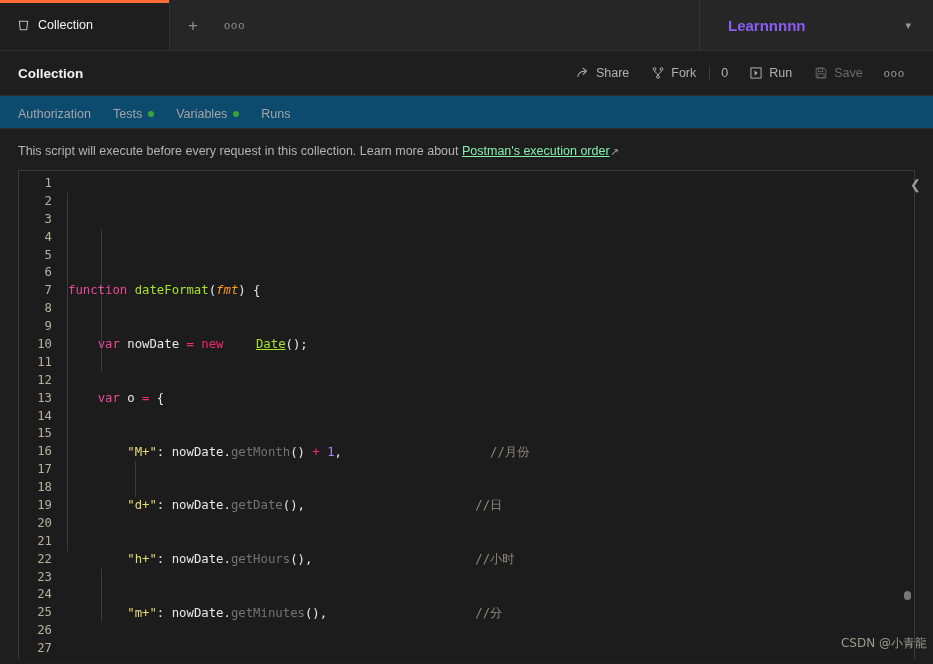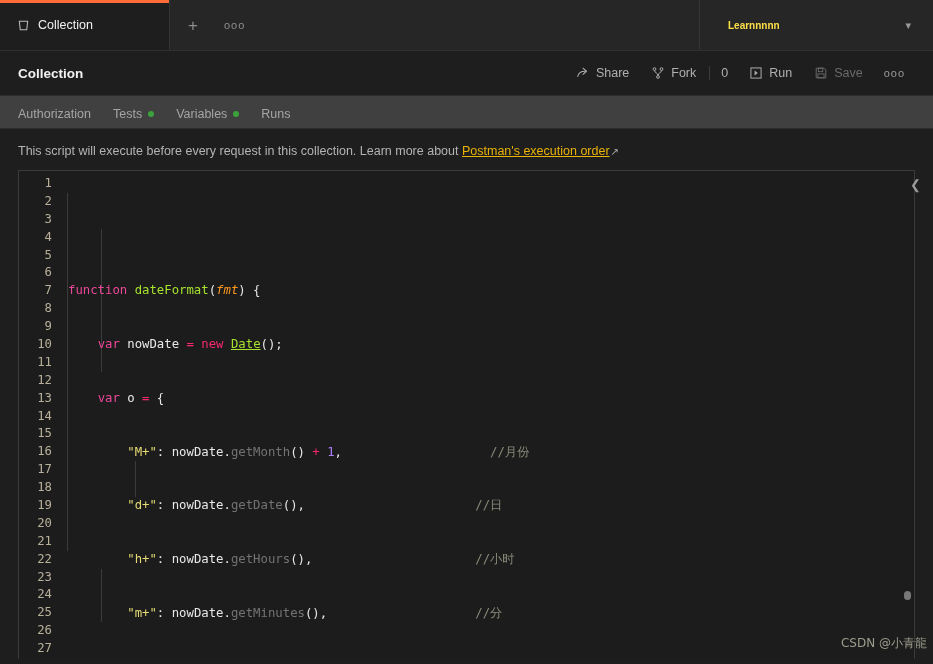--- a/index.html
+++ b/index.html
@@ -66,21 +66,21 @@
   }
   .dots { letter-spacing: 1px; font-size: 11px; color: #8d8d8d; cursor: pointer; }
   .ws {
     display: flex;
     align-items: center;
     justify-content: space-between;
     width: 233px;
     padding: 0 22px 0 28px;
     cursor: pointer;
   }
-  .ws-name { color: #fde047; font-size: 10px; font-weight: bold; }
+  .ws-name { color: #8b5cf6; font-size: 15px; font-weight: bold; }
   .chev { color: #999; font-size: 11px; }
 
   
   .header {
     height: 45px;
     background: #1e1e1e;
     display: flex;
     align-items: center;
     padding: 0 18px;
     border-bottom: 1px solid #2c2c2c;
@@ -103,21 +103,21 @@
   .more { color: #9a9a9a; font-size: 11px; letter-spacing: 1px; padding: 0 10px; cursor: pointer; }
 
   
   .navtabs {
     height: 33px;
     display: flex;
     align-items: flex-end;
     gap: 22px;
     padding: 0 18px;
     border-bottom: 1px solid #2c2c2c;
-    background: #404040;
+    background: #0c4a6e;
   }
   .nt {
     display: flex; align-items: center; gap: 6px;
     font-size: 12.5px; color: #a5a5a5;
     padding-bottom: 7px;
     position: relative;
     cursor: pointer;
   }
   .nt.active { color: #fff; font-weight: bold; }
   .nt.active::after {
@@ -127,21 +127,21 @@
   }
   .gdot { width: 6px; height: 6px; border-radius: 50%; background: #3ca33c; display: inline-block; }
 
   
   .desc {
     padding: 15px 18px 12px 18px;
     font-size: 12.5px;
     color: #b4b4b4;
   }
   .desc a {
-    color: #eab308;
+    color: #86efac;
   }
   .ext { font-size: 10px; margin-left: 1px; }
 
   
   .editor-wrap {
     margin: 0 18px 0 18px;
     height: 489px;
     border: 1px solid #3a3a3a;
     border-bottom: none;
     background: #1c1c1c;
@@ -202,21 +202,21 @@
     left: 74px; top: 286px;
     width: 1px; height: 36px;
     background: #3b3b3b;
   }
 
   
   .kw   { color: #f92672; }
   .kwi  { color: #ec4899; }
   .fn   { color: #a6e22e; }
   .prop { color: #737373; }
-  .typeu{ color: #a6e22e; text-decoration: underline; text-decoration-color:#a6e22e; }
+  .typeu{ color: #a6e22e; text-decoration: underline; text-decoration-color:#a6e22e;margin-left:25px; }
   .param{ color: #fd971f; font-style: italic; }
   .str  { color: #e6db74; }
   .num  { color: #ae81ff; }
   .cmt  { color: #8a8a7a; }
   .op   { color: #f92672; }
   .pl   { color: #e8e8e8; }
 
   
   .vscroll {
     position: absolute;

